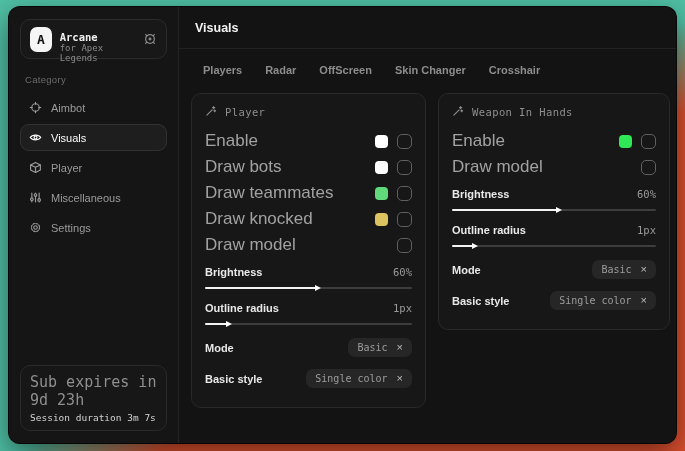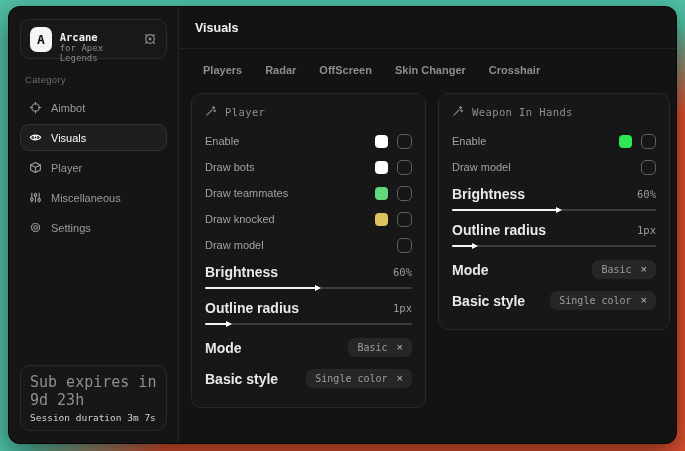--- a/index.html
+++ b/index.html
@@ -55,28 +55,28 @@
 
   .content { display:flex; gap:12px; padding:12px 10px 12px 12px; align-items:flex-start; }
   .card { border:1px solid #292929; border-radius:10px; background:#171717; padding:11px 13px 13px; }
   .card-player { width:235px; }
   .card-weapon { width:232px; }
   .card-title { display:flex; align-items:center; gap:8px; color:#8f8f8f;
     font:10.5px "DejaVu Sans Mono", monospace; letter-spacing:.4px; margin-bottom:9px; }
   .card-title svg { width:12px; height:12px; }
 
   .row { display:flex; justify-content:space-between; align-items:center; height:26px; }
-  .lbl { font-size:11px; color:#a2a2a2;text-align:center; }
+  .lbl { font-size:17px; color:#a2a2a2;text-align:center; }
   .rgt { display:flex; align-items:center; gap:9px; }
   .swatch { width:13px; height:13px; border-radius:4px; display:inline-block; cursor:pointer; }
   .cbox { width:15px; height:15px; border:1.5px solid #606060; border-radius:5px;
     display:inline-block; cursor:pointer; }
 
   .srow { display:flex; justify-content:space-between; align-items:center; height:24px; margin-top:2px; }
-  .slbl { font-size:14px; font-weight:bold; color:#e9e9e9;text-align:right; }
+  .slbl { font-size:11px; font-weight:bold; color:#e9e9e9;text-align:right; }
   .sval { font:10.5px "DejaVu Sans Mono", monospace; color:#9a9a9a; }
   .track { position:relative; height:2px; background:#3d3d3d; border-radius:2px; margin:3px 0 7px; cursor:pointer; }
   .fill { position:relative; height:2px; background:#f2f2f2; border-radius:2px; }
   .thumb { position:absolute; right:-2px; top:50%; transform:translateY(-50%);
     width:0; height:0; border-top:3.5px solid transparent; border-bottom:3.5px solid transparent;
     border-left:6px solid #ffffff; cursor:pointer; }
 
   .sel-row { height:31px; }
   .pill { display:flex; align-items:center; gap:9px; background:#262626; border-radius:7px;
     padding:4px 9px; cursor:pointer; }

